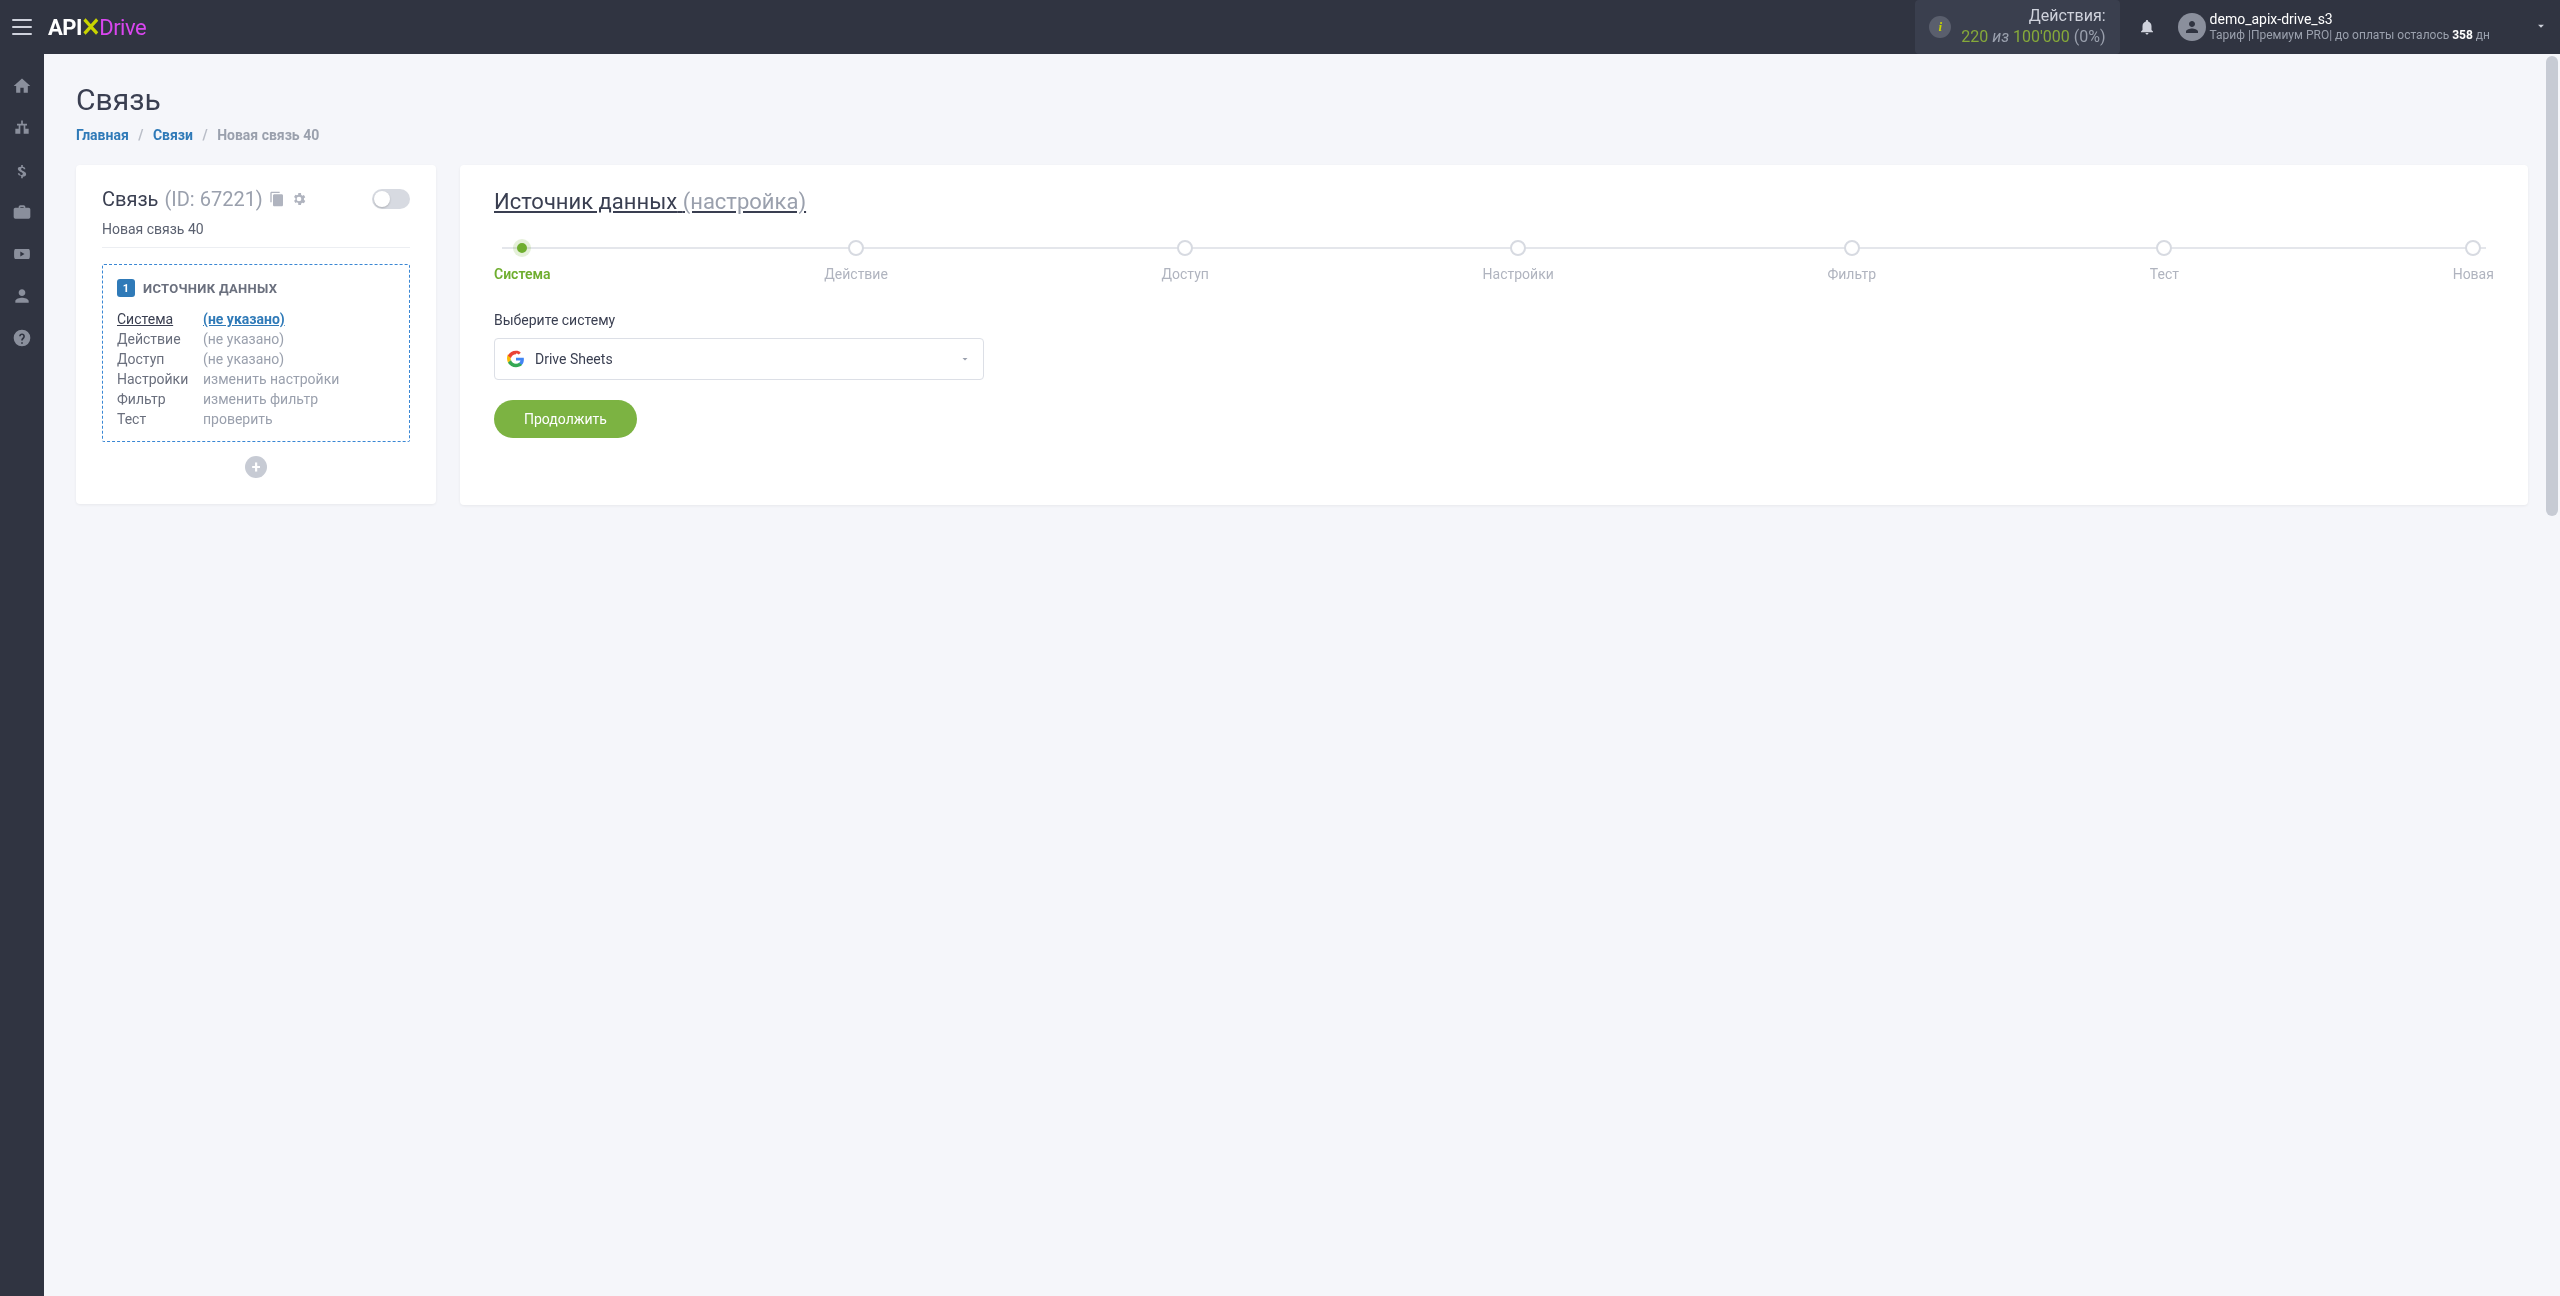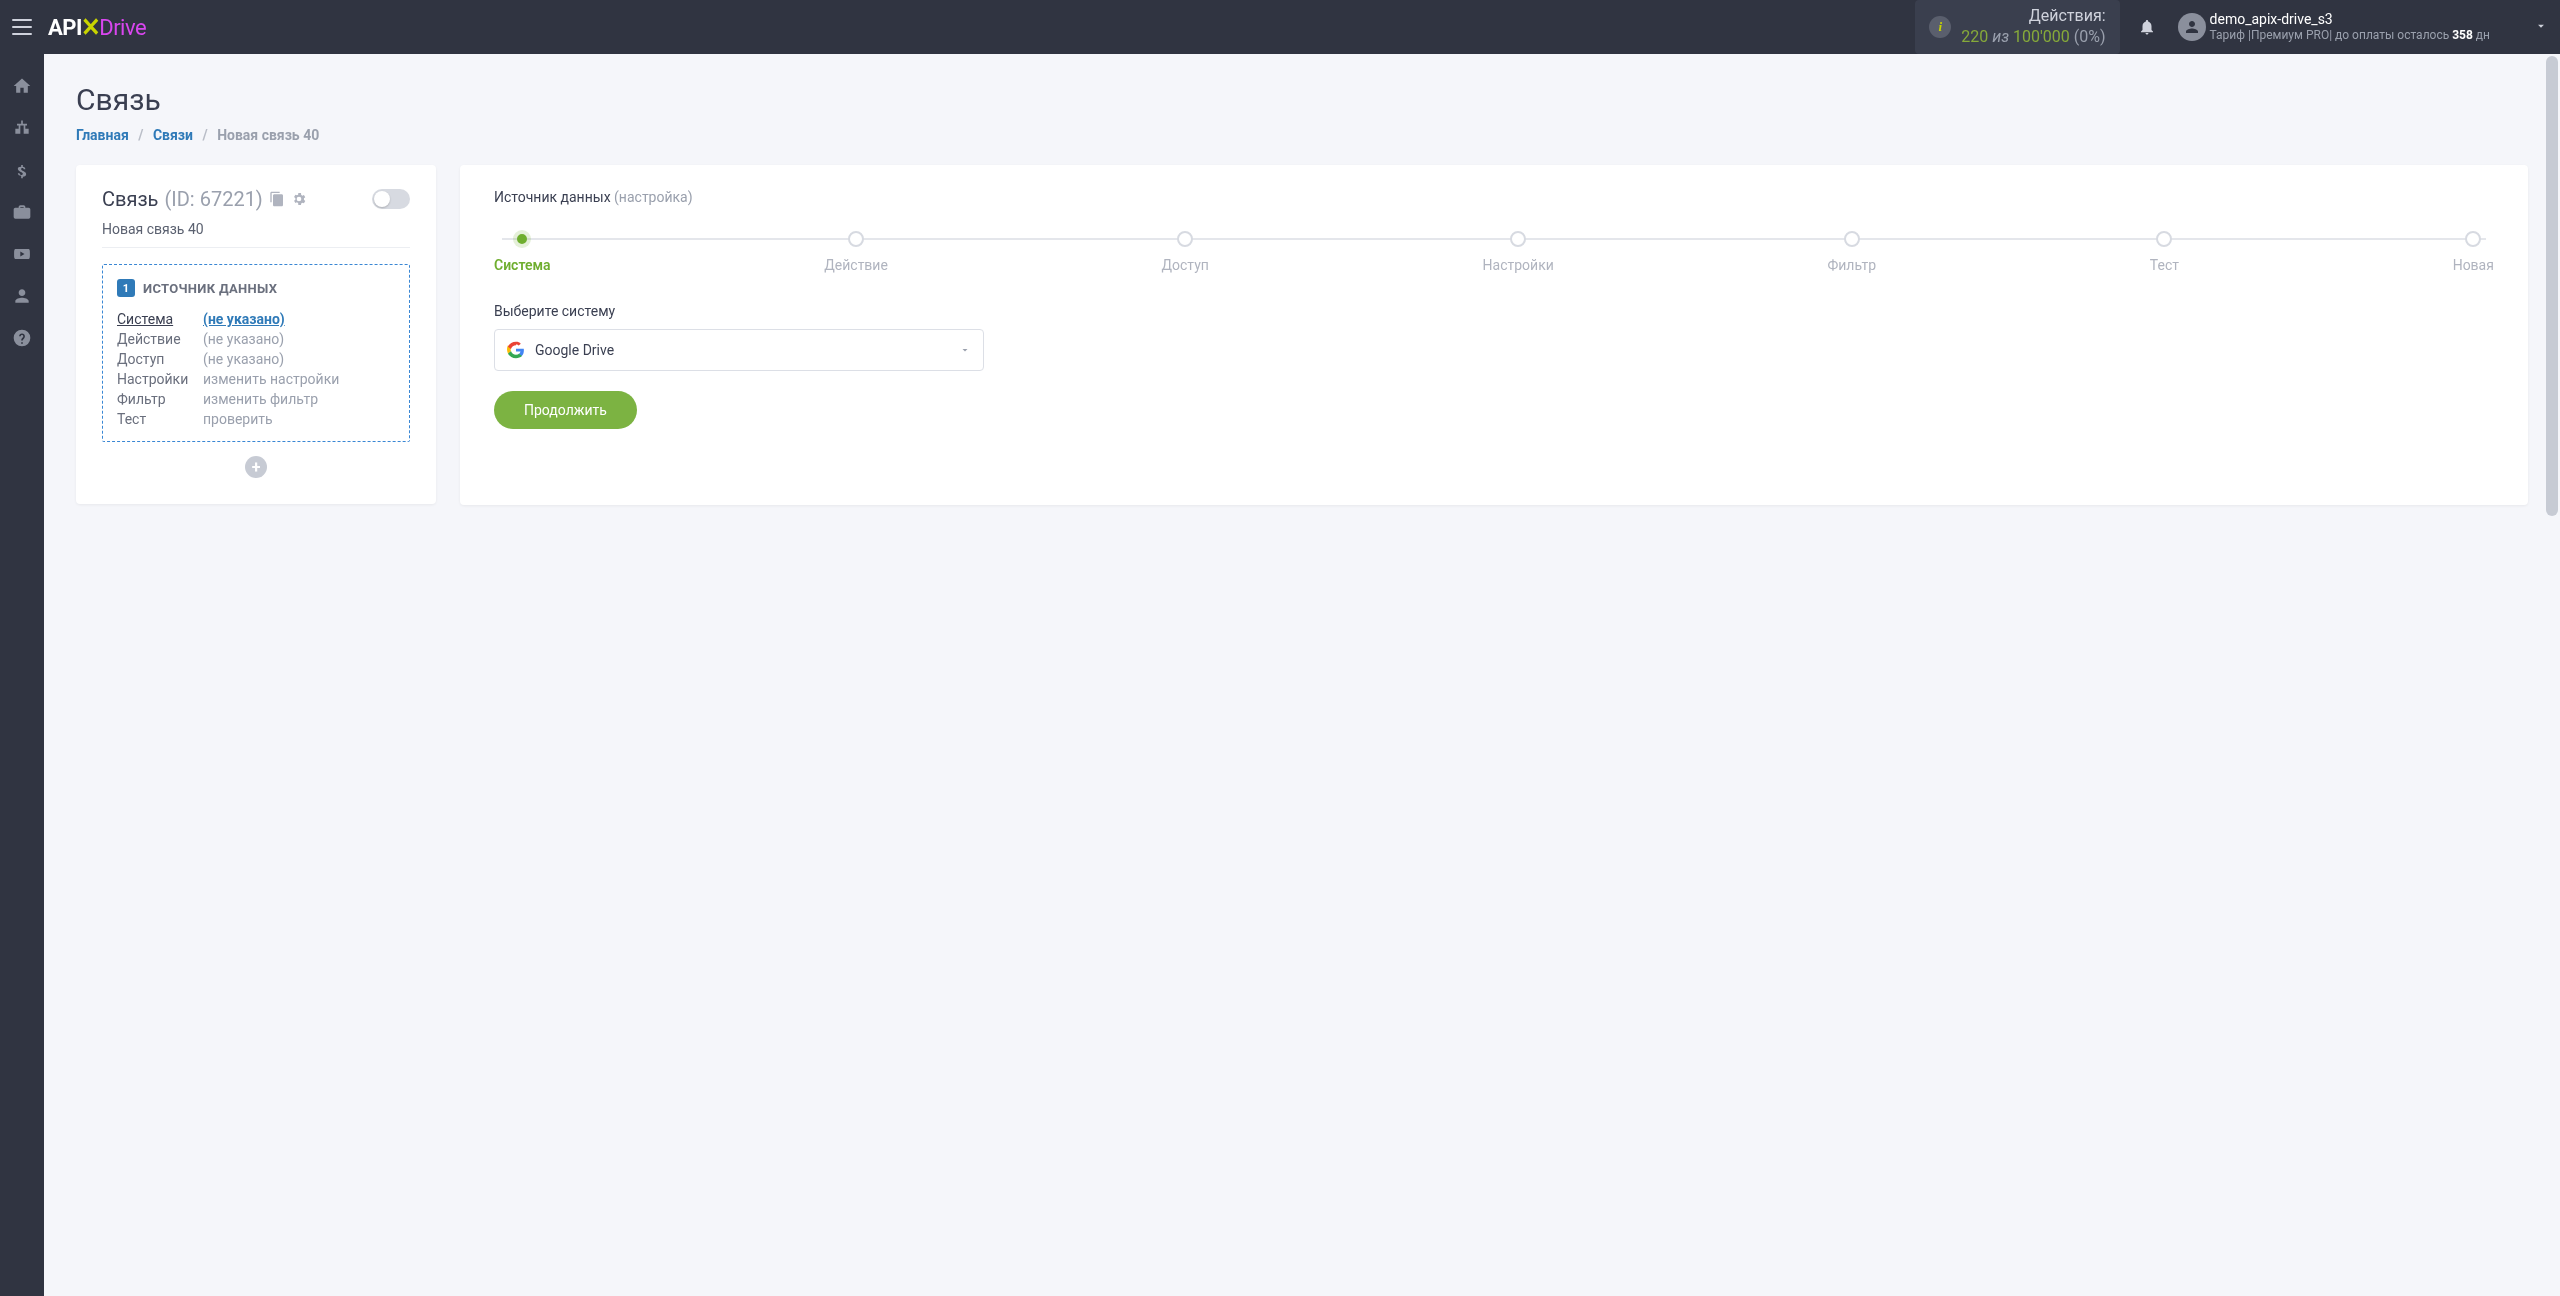--- a/index.html
+++ b/index.html
@@ -60,21 +60,21 @@
 .numbadge { width:18px; height:18px; background:#2f7ab8; color:#fff; border-radius:3px; font-size:11px; font-weight:700; display:flex; align-items:center; justify-content:center; }
 .kvrow { display:flex; font-size:14px; padding:2px 0; }
 .kvrow .k { width:86px; color:#6a6f7d; }
 .kvrow .v { color:#9aa0ad; }
 .kvrow.active .k { text-decoration:underline; color:#3a3f51; }
 .kvrow.active .v { color:#2f7ab8; font-weight:700; text-decoration:underline; }
 .addcircle { width:22px; height:22px; border-radius:50%; background:#c7cbd4; color:#fff; display:flex; align-items:center; justify-content:center; font-size:16px; font-weight:700; margin:14px auto 0; cursor:pointer; }
 
 
 .rightcard { flex:1; padding:24px 34px 60px; min-height:340px; }
-.rc-title { font-size:14px; color:#3a3f51; margin-bottom:26px; }
+.rc-title { font-size:22px; color:#3a3f51; margin-bottom:26px;text-decoration:underline; }
 .rc-title .thin { color:#9aa0ad; }
 
 .stepper { display:flex; align-items:center; justify-content:space-between; margin-bottom:30px; position:relative; }
 .stepper::before { content:""; position:absolute; left:8px; right:8px; top:7px; height:2px; background:#e4e6eb; z-index:0; }
 .step { display:flex; flex-direction:column; align-items:center; gap:10px; z-index:1; font-size:14px; color:#b0b4bf; }
 .step .dot { width:16px; height:16px; border-radius:50%; border:2px solid #d7dae1; background:#fff; }
 .step.active { color:#6fae2f; font-weight:600; }
 .step.active .dot { border-color:#6fae2f; background:#6fae2f; box-shadow:0 0 0 4px rgba(111,174,47,0.18); width:10px; height:10px; margin:3px 0; }
 
 .field-label { font-size:14px; font-weight:400; color:#3a3f51; margin-bottom:10px; }
@@ -262,21 +262,21 @@
       </div>
 
       <div class="field-label">Выберите систему</div>
       <div class="select">
         <svg class="gicon" viewBox="0 0 48 48">
             <path fill="#4285F4" d="M45 24.5c0-1.6-.1-2.8-.4-4.1H24v7.4h12c-.3 2-1.6 5-5 7l7.7 6C43.2 36.7 45 31 45 24.5z"></path>
             <path fill="#34A853" d="M24 46c6.5 0 12-2.1 15.9-5.8l-7.7-6c-2 1.4-4.8 2.4-8.2 2.4-6.3 0-11.6-4.1-13.5-9.8l-8 6.2C6.5 41 14.6 46 24 46z"></path>
             <path fill="#FBBC05" d="M10.5 26.8c-.5-1.4-.8-2.9-.8-4.8s.3-3.4.8-4.8l-8-6.2C.9 14.6 0 18.2 0 22s.9 7.4 2.5 11l8-6.2z"></path>
             <path fill="#EA4335" d="M24 9.5c3.5 0 5.9 1.5 7.3 2.8l5.4-5.3C33.9 3.5 29.5 2 24 2 14.6 2 6.5 7 2.5 15l8 6.2c1.9-5.7 7.2-9.8 13.5-9.8z"></path>
           </svg>
-        <span class="val">Google Drive</span>
+        <span class="val">Drive Sheets</span>
         <svg class="chev" viewBox="0 0 24 24">
             <path d="M7 10l5 5 5-5z"></path>
           </svg>
       </div>
 
       <button class="btn-continue">Продолжить</button>
     </div>
   </div>
 </div>
 

